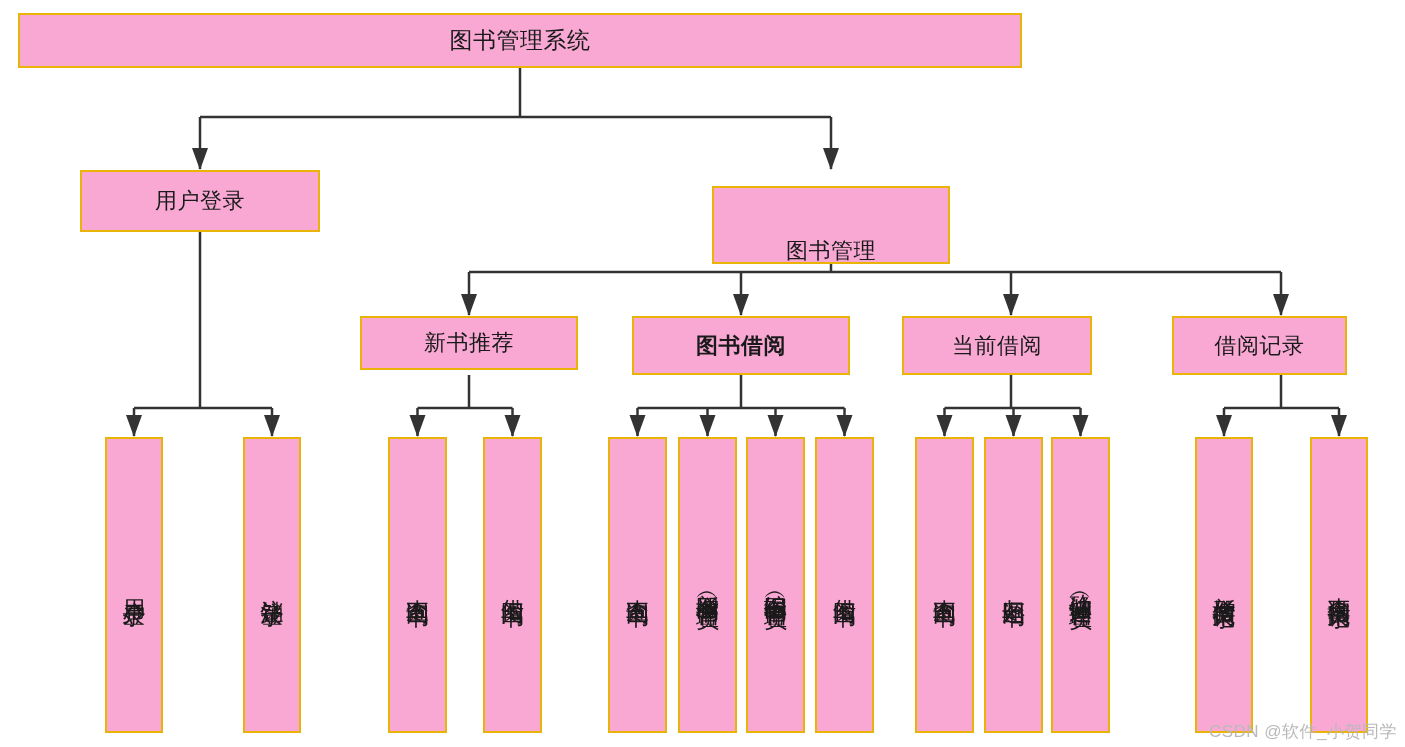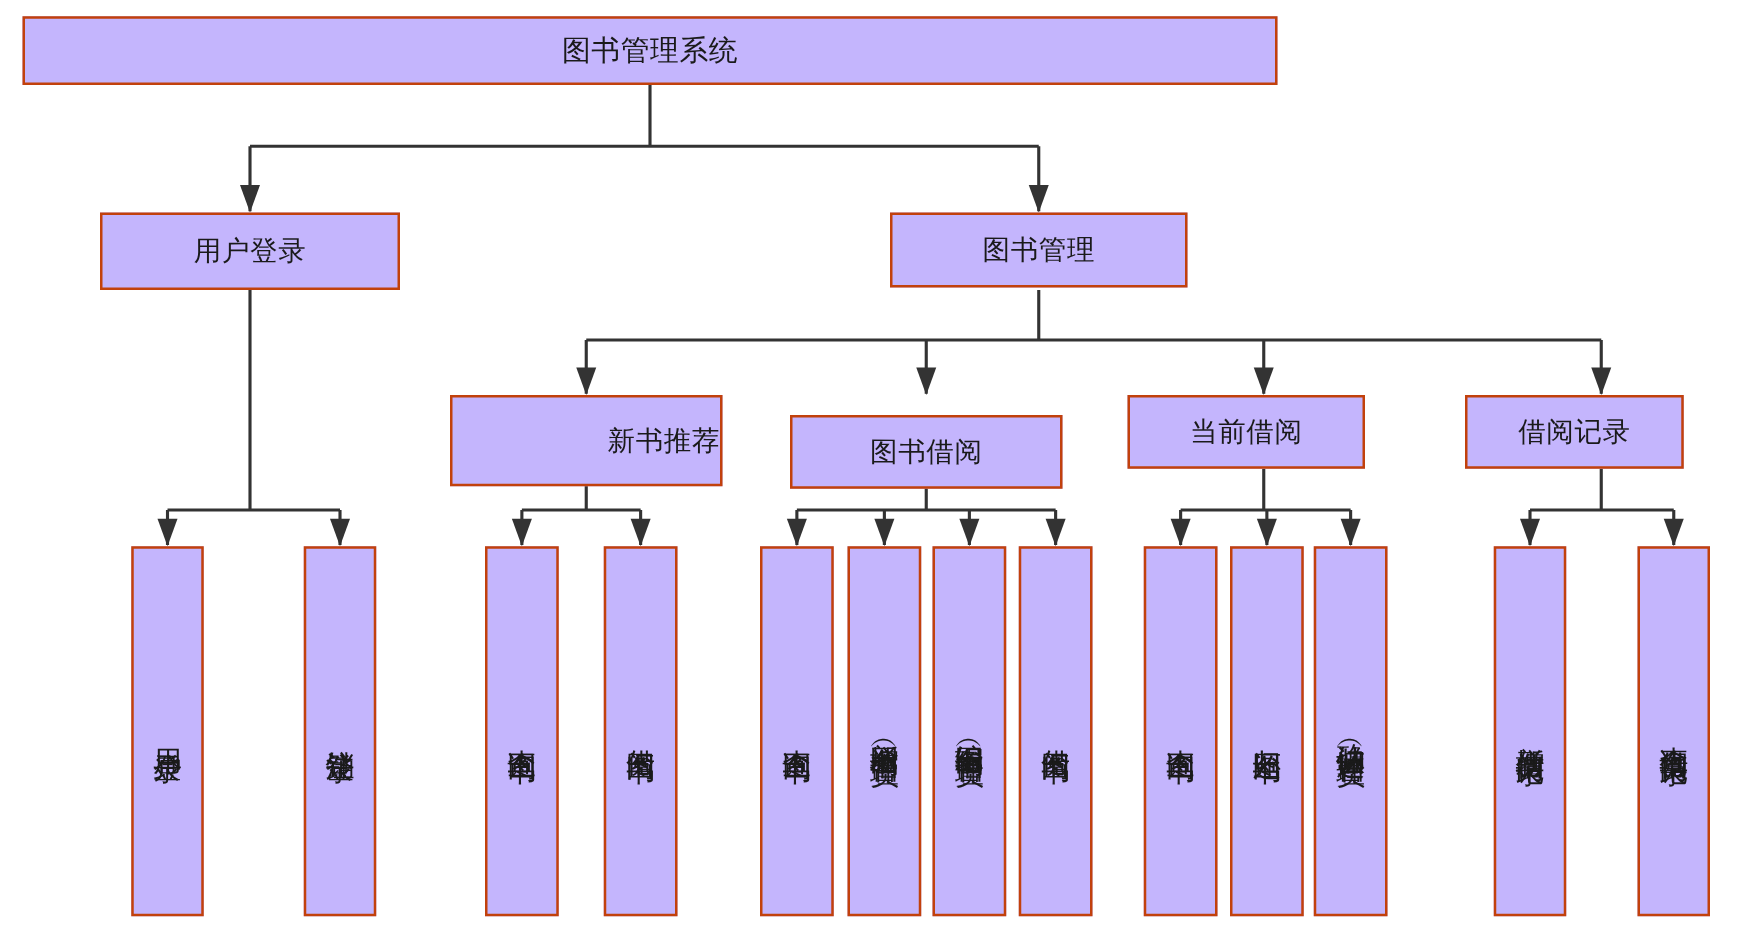--- a/index.html
+++ b/index.html
@@ -22,22 +22,22 @@
     position: absolute;
     left: 0;
     top: 0;
     width: 1405px;
     height: 747px;
     pointer-events: none;
   }
   .node {
     position: absolute;
     box-sizing: border-box;
-    background: #c4b5fd;
-    border: 2px solid #c2410c;
+    background: #f9a8d4;
+    border: 2px solid #eab308;
     display: flex;
     align-items: center;
     justify-content: center;
     z-index: 2;
   }
   .node .label {
     color: #1a1a1a;
     line-height: 1.05;
     text-align: center;
     white-space: nowrap;
@@ -134,27 +134,27 @@
       <line x1="1339" y1="408" x2="1339" y2="436" stroke="#333333" stroke-width="2.5"></line>
       <polygon points="1331,415 1347,415 1339,437" fill="#333333"></polygon>
     </svg>
   <div id="nodes">
       <div class="node horiz root" style="left: 18px; top: 13px; width: 1004px; height: 55px;">
         <span class="label">图书管理系统</span>
       </div>
       <div class="node horiz" style="left: 80px; top: 170px; width: 240px; height: 62px;">
         <span class="label">用户登录</span>
       </div>
-      <div class="node horiz" style="left: 712px; top: 170px; width: 238px; height: 60px;">
+      <div class="node horiz" style="left: 712px; top: 186px; width: 238px; height: 78px; align-items: flex-end;">
         <span class="label">图书管理</span>
       </div>
-      <div class="node horiz" style="left: 360px; top: 316px; width: 218px; height: 73px; justify-content: flex-end;">
+      <div class="node horiz" style="left: 360px; top: 316px; width: 218px; height: 54px;">
         <span class="label">新书推荐</span>
       </div>
-      <div class="node horiz" style="left: 632px; top: 332px; width: 218px; height: 59px;">
+      <div class="node horiz" style="left: 632px; top: 316px; width: 218px; height: 59px; font-weight: bold;">
         <span class="label">图书借阅</span>
       </div>
       <div class="node horiz" style="left: 902px; top: 316px; width: 190px; height: 59px;">
         <span class="label">当前借阅</span>
       </div>
       <div class="node horiz" style="left: 1172px; top: 316px; width: 175px; height: 59px;">
         <span class="label">借阅记录</span>
       </div>
       <div class="node vert" style="left: 105px; top: 437px; width: 58px; height: 296px;">
         <span class="label">用户登录</span>
@@ -189,13 +189,14 @@
       <div class="node vert" style="left: 1051px; top: 437px; width: 59px; height: 296px;">
         <span class="label">确认归还（管理员）</span>
       </div>
       <div class="node vert" style="left: 1195px; top: 437px; width: 58px; height: 296px;">
         <span class="label">新增借阅记录</span>
       </div>
       <div class="node vert" style="left: 1310px; top: 437px; width: 58px; height: 296px;">
         <span class="label">查询借阅记录</span>
       </div>
     </div>
+  <div class="watermark">CSDN @软件_小贺同学</div>
 </div>
 
 </body></html>

